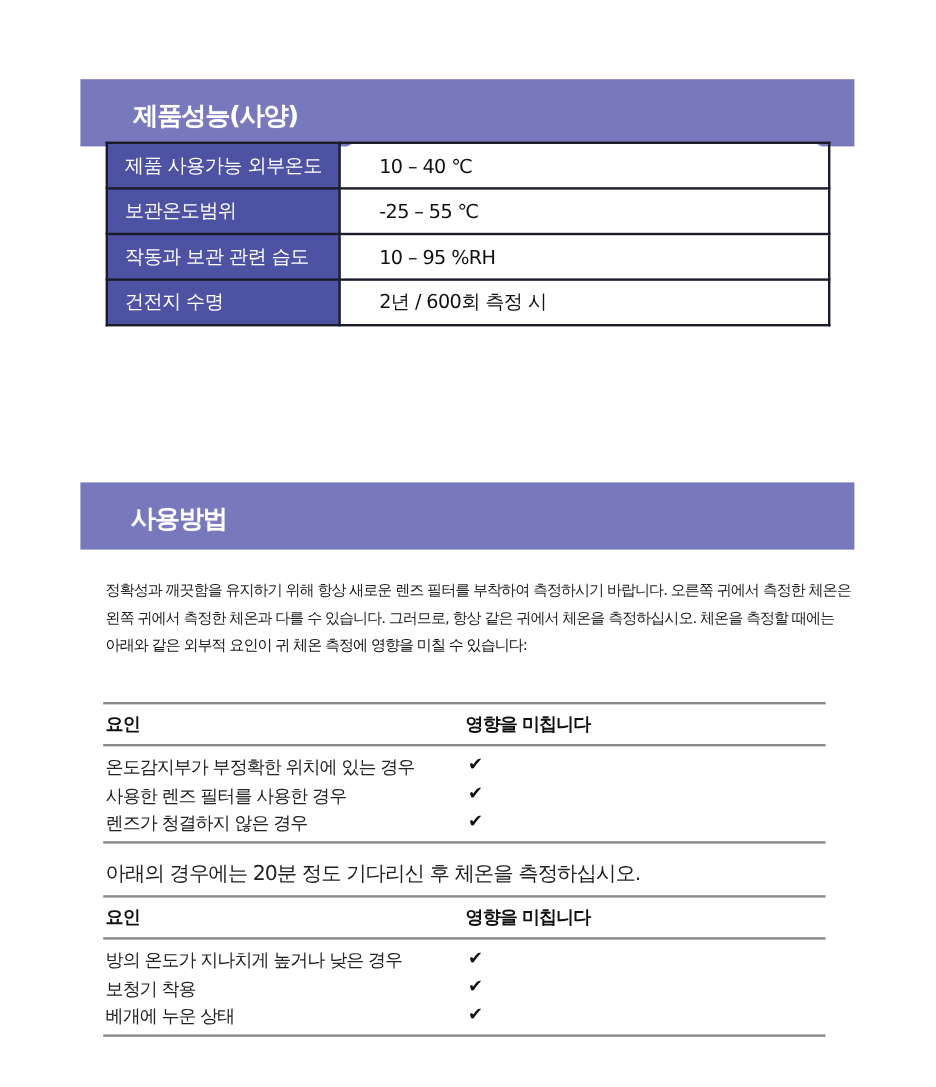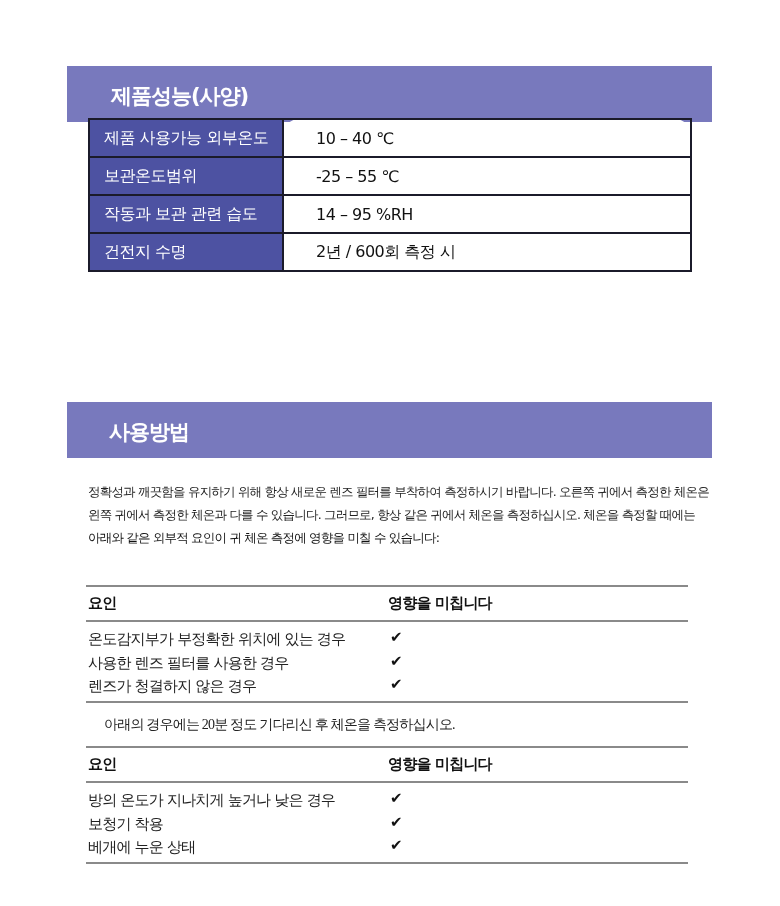--- a/index.html
+++ b/index.html
@@ -25,42 +25,42 @@
   .factor-table .hdr span { position: absolute; top: 7px; font-size: 15px; font-weight: bold; letter-spacing: -0.8px; color: #111; }
   .factor-table .hdr .c1 { left: 2px; }
   .factor-table .hdr .c2 { left: 302px; text-align: right; }
   .factor-table .rows { padding-top: 4px; padding-bottom: 4px; border-bottom: 2px solid #8a8a8a; }
   .factor-table .row { height: 23.5px; position: relative; }
   .factor-table .row .c1 { position: absolute; left: 2px; top: 4px; font-size: 15px; letter-spacing: -0.8px; color: #222; white-space: nowrap; }
   .factor-table .row .c2 { position: absolute; left: 304px; top: 2px; font-size: 15px; font-weight: bold; color: #111; }
   #ft1 { top: 585px; }
   #ft2 { top: 746px; }
 
-  .note { position: absolute; left: 104px; top: 716px; font-size: 14px; letter-spacing: -0.8px; color: #222; white-space: nowrap; font-family: Liberation Serif, serif; }
+  .note { position: absolute; left: 88px; top: 716px; font-size: 17px; letter-spacing: -0.8px; color: #222; white-space: nowrap; }
 </style>
 </head>
 <body>
 
 <div class="section-bar" id="bar1">
   <span class="title">제품성능(사양)</span>
 </div>
 
 <table class="spec-table">
   <tbody>
       <tr>
     <td class="label">제품 사용가능 외부온도</td>
     <td class="value">10 – 40 ℃</td>
   </tr>
   <tr>
     <td class="label">보관온도범위</td>
     <td class="value">-25 –  55 ℃</td>
   </tr>
   <tr>
     <td class="label">작동과 보관 관련 습도</td>
-    <td class="value">14 – 95 %RH</td>
+    <td class="value">10 – 95 %RH</td>
   </tr>
   <tr>
     <td class="label">건전지 수명</td>
     <td class="value">2년  /  600회 측정 시</td>
   </tr>
 </tbody>
   </table>
 
 <div class="section-bar" id="bar2">
   <span class="title">사용방법</span>

